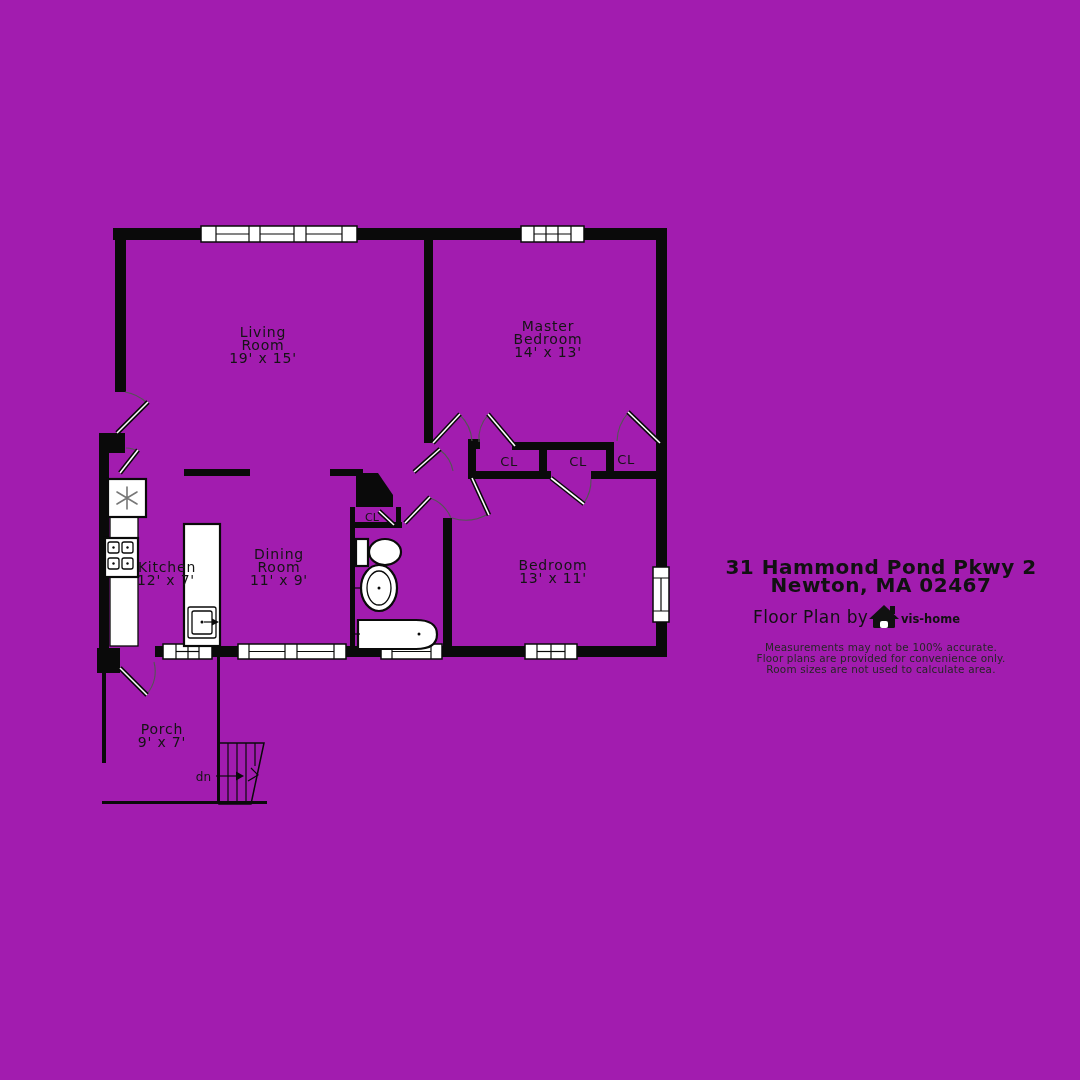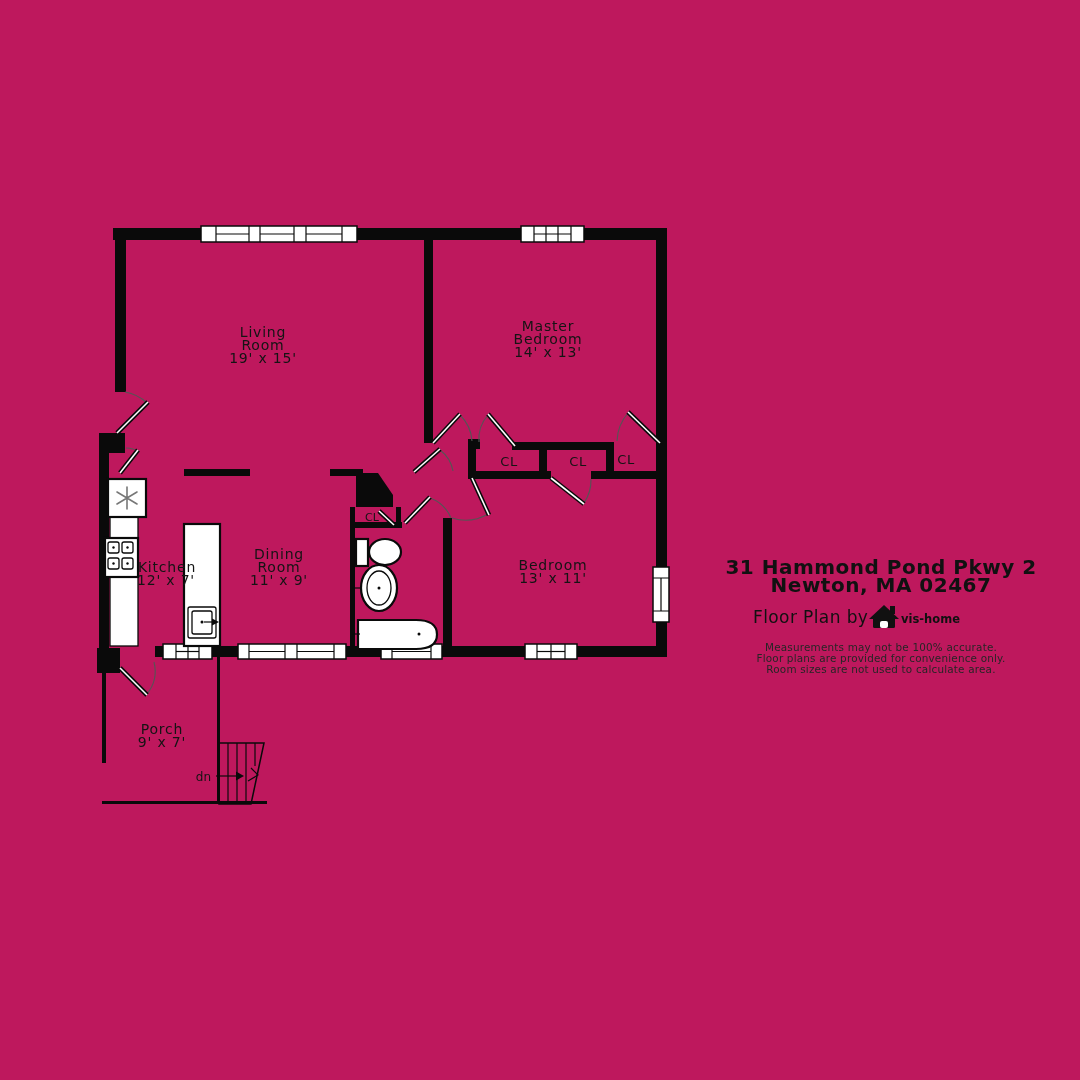--- a/index.html
+++ b/index.html
@@ -1,16 +1,16 @@
 <!DOCTYPE html>
 <html><head>
 <meta charset="utf-8">
 <style>
   html,body{margin:0;padding:0;background:#ffffff;}
-  .canvas{position:relative;width:1080px;height:1080px;background:#be185d;overflow:hidden;
+  .canvas{position:relative;width:1080px;height:1080px;background:#a21caf;overflow:hidden;
           font-family:"DejaVu Sans","Liberation Sans",sans-serif;}
   svg{position:absolute;left:0;top:0;}
   .wall{fill:#0a0a0a;stroke:none;}
   .thin{stroke:#0a0a0a;fill:none;}
   .winbox{fill:#ffffff;stroke:#0a0a0a;stroke-width:1.5;}
   .winline{stroke:#0a0a0a;stroke-width:1.2;fill:none;}
   .leaf-b{stroke:#0a0a0a;stroke-width:4.6;fill:none;}
   .leaf-w{stroke:#ffffff;stroke-width:1.6;fill:none;}
   .arc{stroke:#555555;stroke-width:1.1;fill:none;}
   .fix2{stroke:#0a0a0a;stroke-width:2.2;fill:#ffffff;}

